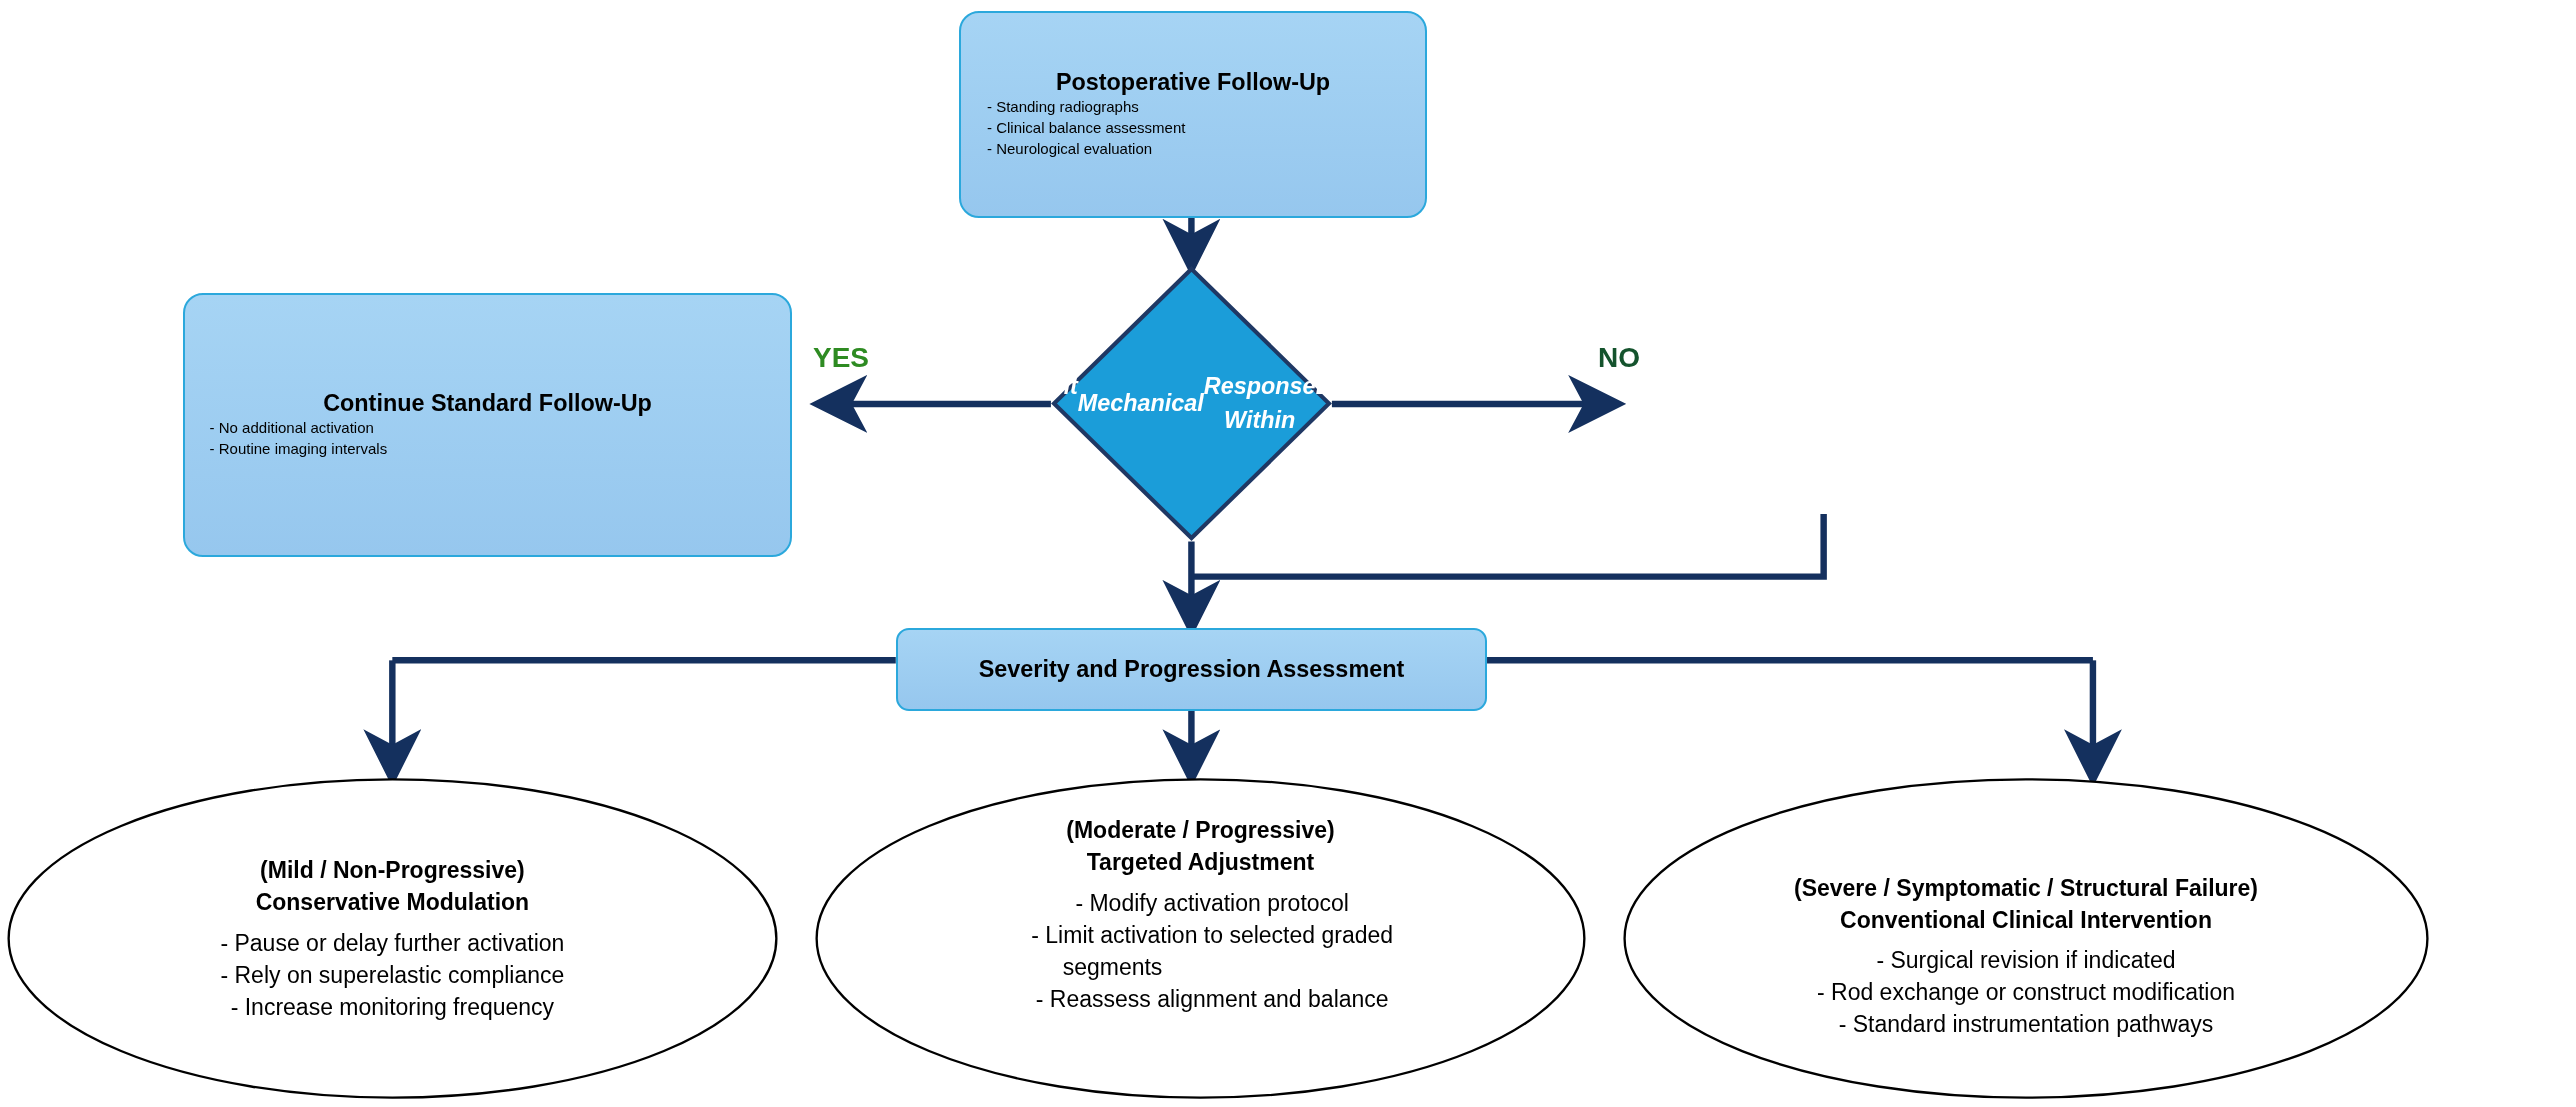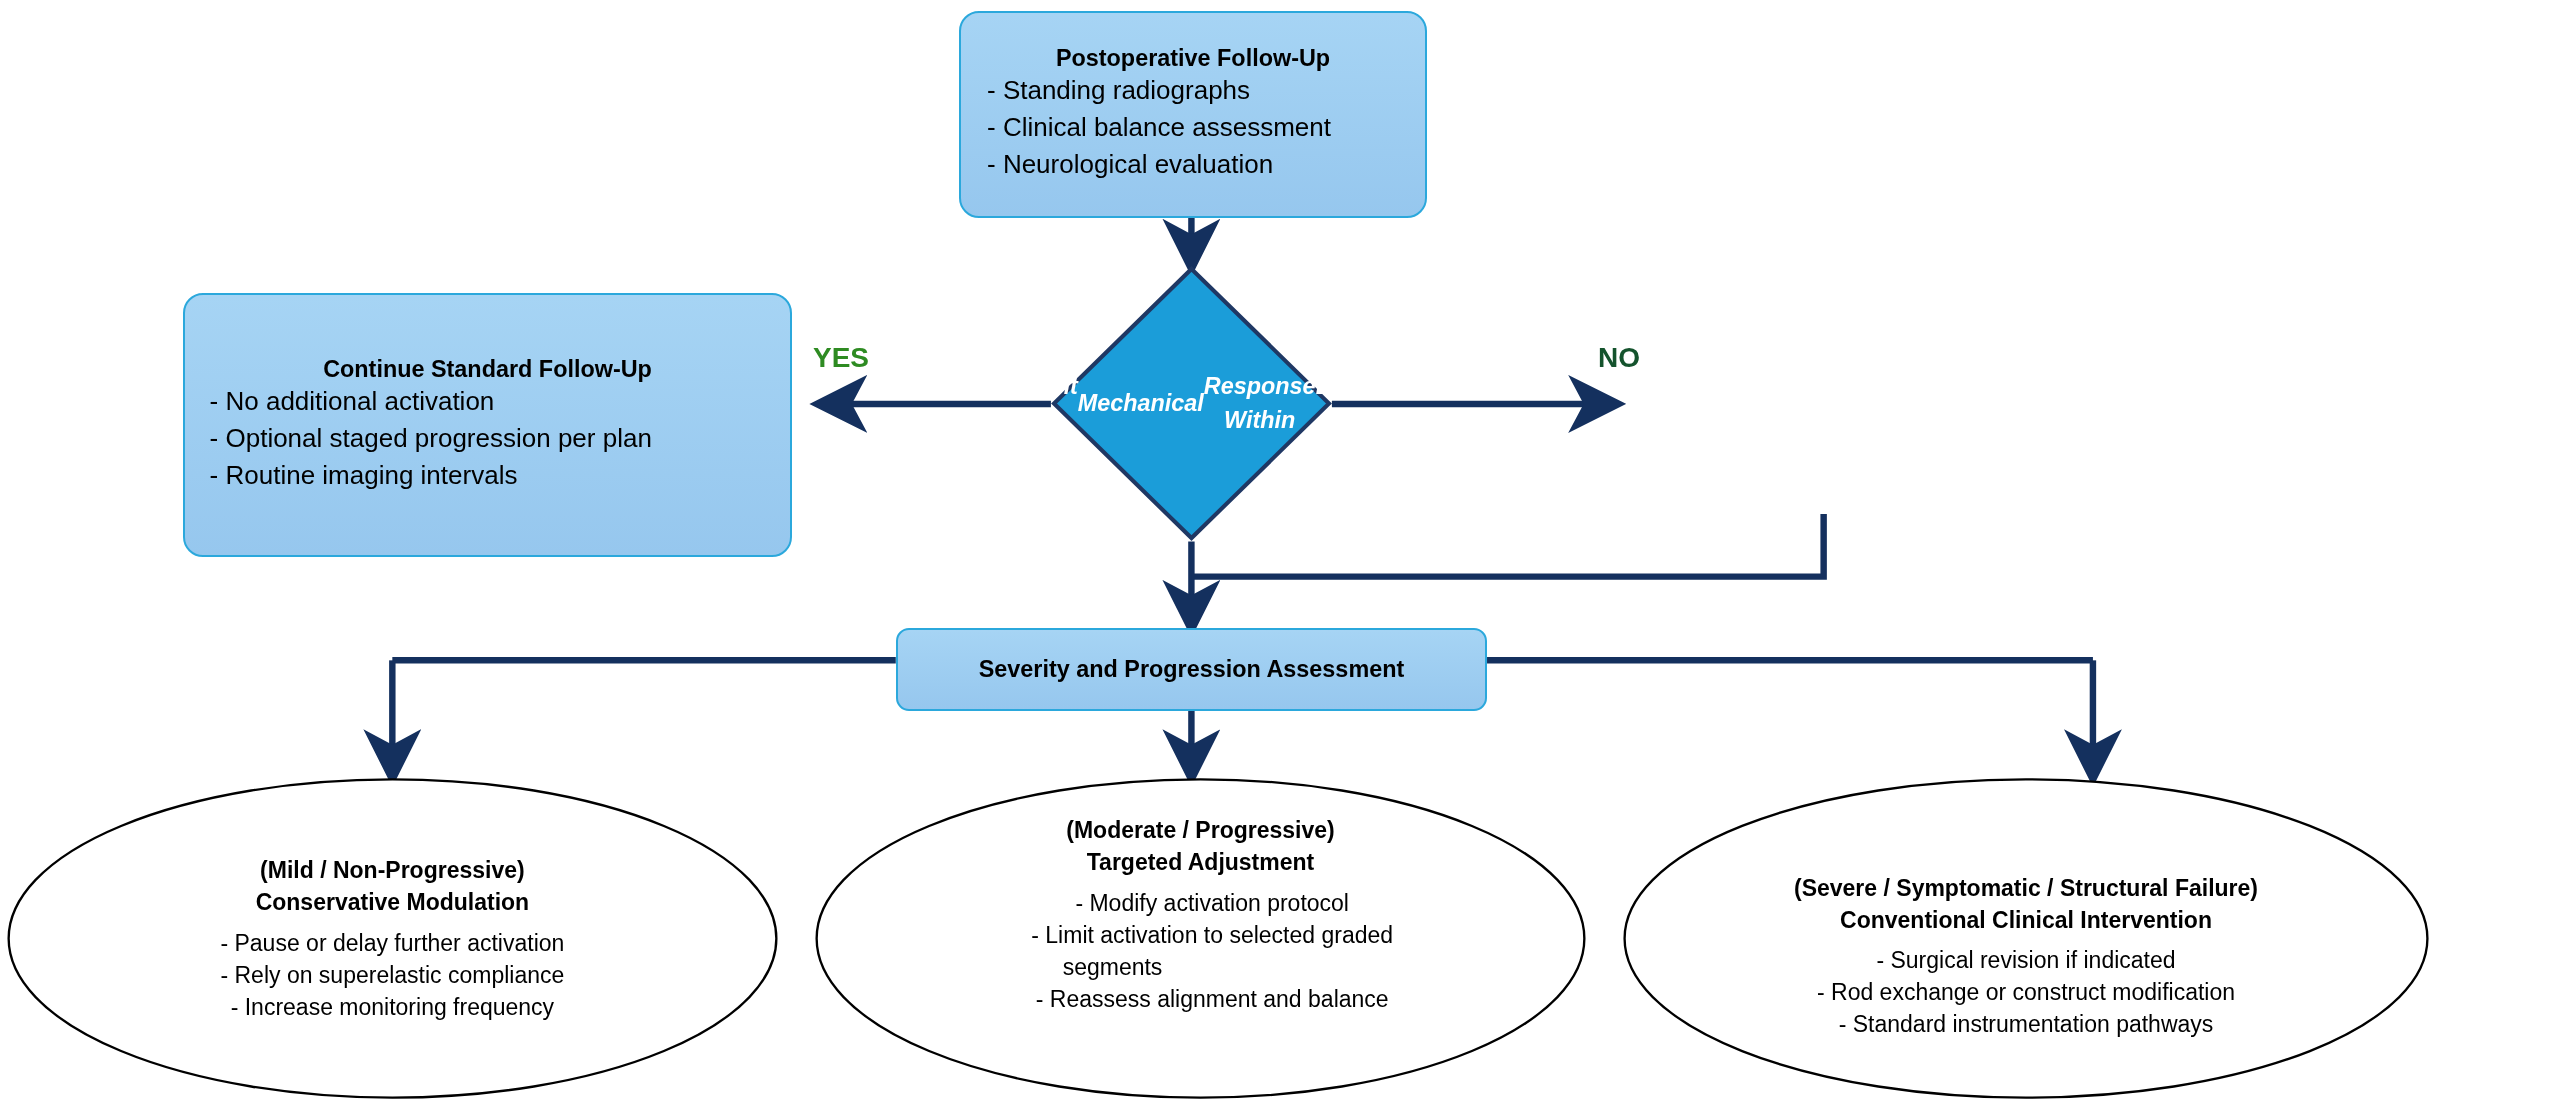--- a/index.html
+++ b/index.html
@@ -11,21 +11,21 @@
 
   .rbox{
     background:linear-gradient(180deg,#a6d4f4 0%,#96c7ee 100%);
     border:2.3px solid #2ba8dc;
     border-radius:20px;
     display:flex;flex-direction:column;
     align-items:center;justify-content:center;
     color:#000000;
   }
   .rbox .ttl{font-weight:bold;font-size:23.4px;line-height:1.15;text-align:left;}
-  .rbox .ln{font-size:26px;line-height:1.42;text-align:right;align-self:flex-start;}
+  .rbox .ln{font-size:15px;line-height:1.42;text-align:right;align-self:flex-start;}
   .rbox .lnc{font-size:23.4px;line-height:1.42;text-align:center;}
 
   .diamond{position:absolute;}
   .diamond .dtext{
     position:absolute;left:0;top:0;width:100%;height:100%;
     display:flex;flex-direction:row;align-items:center;justify-content:center;
     color:#ffffff;font-weight:bold;font-style:italic;font-size:23.4px;line-height:1.45;
     text-align:center;
   }
 
@@ -86,21 +86,20 @@
       <div>Expected Within?</div>
     </div>
   </div>
 
   <span class="edgelabel" style="left:813px;top:342px;color:#2E8B22;">YES</span>
   <span class="edgelabel" style="left:1598px;top:342px;color:#14532d;">NO</span>
 
   <div class="node rbox" style="left:183px;top:293px;width:609px;height:264px;padding:8.2px 24.6px;">
     <div class="ttl">Continue Standard Follow-Up</div>
     <div class="ln">- No additional activation</div>
-    <div class="ln">- Optional staged progression per plan</div>
     <div class="ln">- Routine imaging intervals</div>
   </div>
 
 
   <div class="node rbox" style="left:896px;top:628px;width:591px;height:83px;padding:0 11.7px;border-radius:13px;">
     <div class="ttl">Severity and Progression Assessment</div>
   </div>
 
   <div class="ell" style="left:5.9px;top:777px;width:773px;height:323px;">
     <svg width="773" height="323" viewBox="0 0 1320 552">

